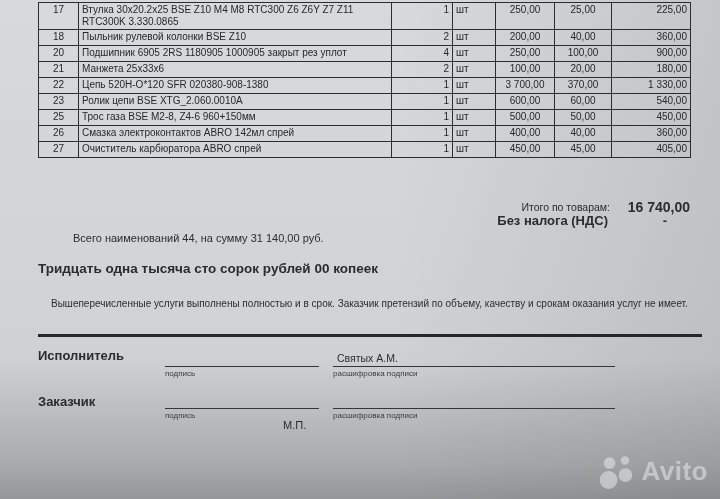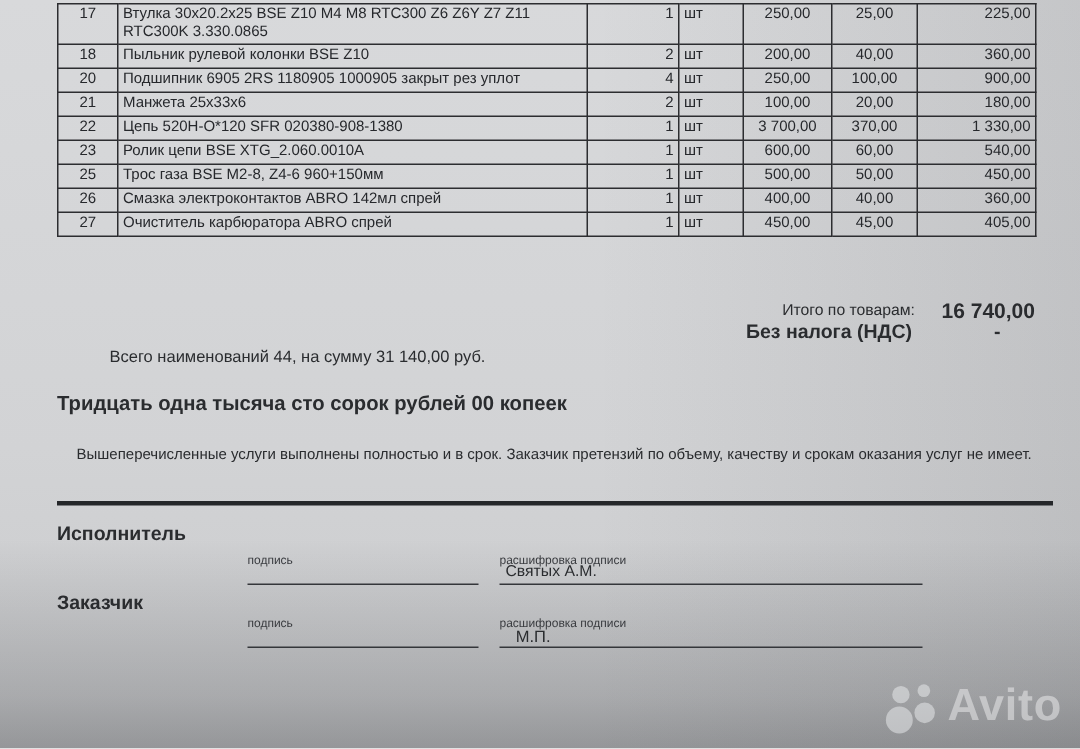--- a/index.html
+++ b/index.html
@@ -46,40 +46,40 @@
   .sum-line2{top:246px;left:38px;font-size:12.5px;font-weight:bold;}
   .sum-line3{top:261px;left:38px;font-size:13.5px;font-weight:bold;}
   .acceptance{top:296px;left:38px;width:674px;font-size:10px;line-height:16.5px;margin-left:13px;}
   .thick-line{top:334px;left:38px;width:664px;height:3px;background:#25272a;}
   
   .sig-label{font-size:13px;font-weight:bold;left:38px;}
   .executor-label{top:348px;}
   .customer-label{top:394px;}
   .sig-line{
     height:15px;border-bottom:1.5px solid #34363a;
-    font-size:10.5px;line-height:15px;padding-left:4px;box-sizing:content-box;margin-top:23px;
+    font-size:10.5px;line-height:15px;padding-left:4px;box-sizing:content-box;
   }
   .sig-a1{top:351px;left:165px;width:150px;}
   .sig-a2{top:351px;left:333px;width:278px;}
   .sig-b1{top:393px;left:165px;width:150px;}
   .sig-b2{top:393px;left:333px;width:278px;}
   .sig-caption{font-size:8px;color:#3a3c40;text-align:left;}
   .cap-a1{top:369px;left:165px;width:150px;}
   .cap-a2{top:369px;left:333px;width:278px;}
   .cap-b1{top:411px;left:165px;width:150px;}
   .cap-b2{top:411px;left:333px;width:278px;}
-  .stamp{top:419px;left:283px;width:84px;text-align:right;font-size:11px;}
+  .stamp{top:419px;left:283px;width:84px;text-align:left;font-size:11px;}
   
   .avito{
     position:absolute;right:12px;bottom:9px;
     display:flex;align-items:center;gap:5px;
     opacity:0.85;
   }
   .avito-text{
-    font-size:30px;font-weight:bold;letter-spacing:0.5px;
+    font-size:26px;font-weight:bold;letter-spacing:0.5px;
     color:rgba(235,236,238,0.62);
     line-height:30px;
   }
 </style>
 </head>
 <body>
 
 <div class="photo">
 
   <table class="items">

